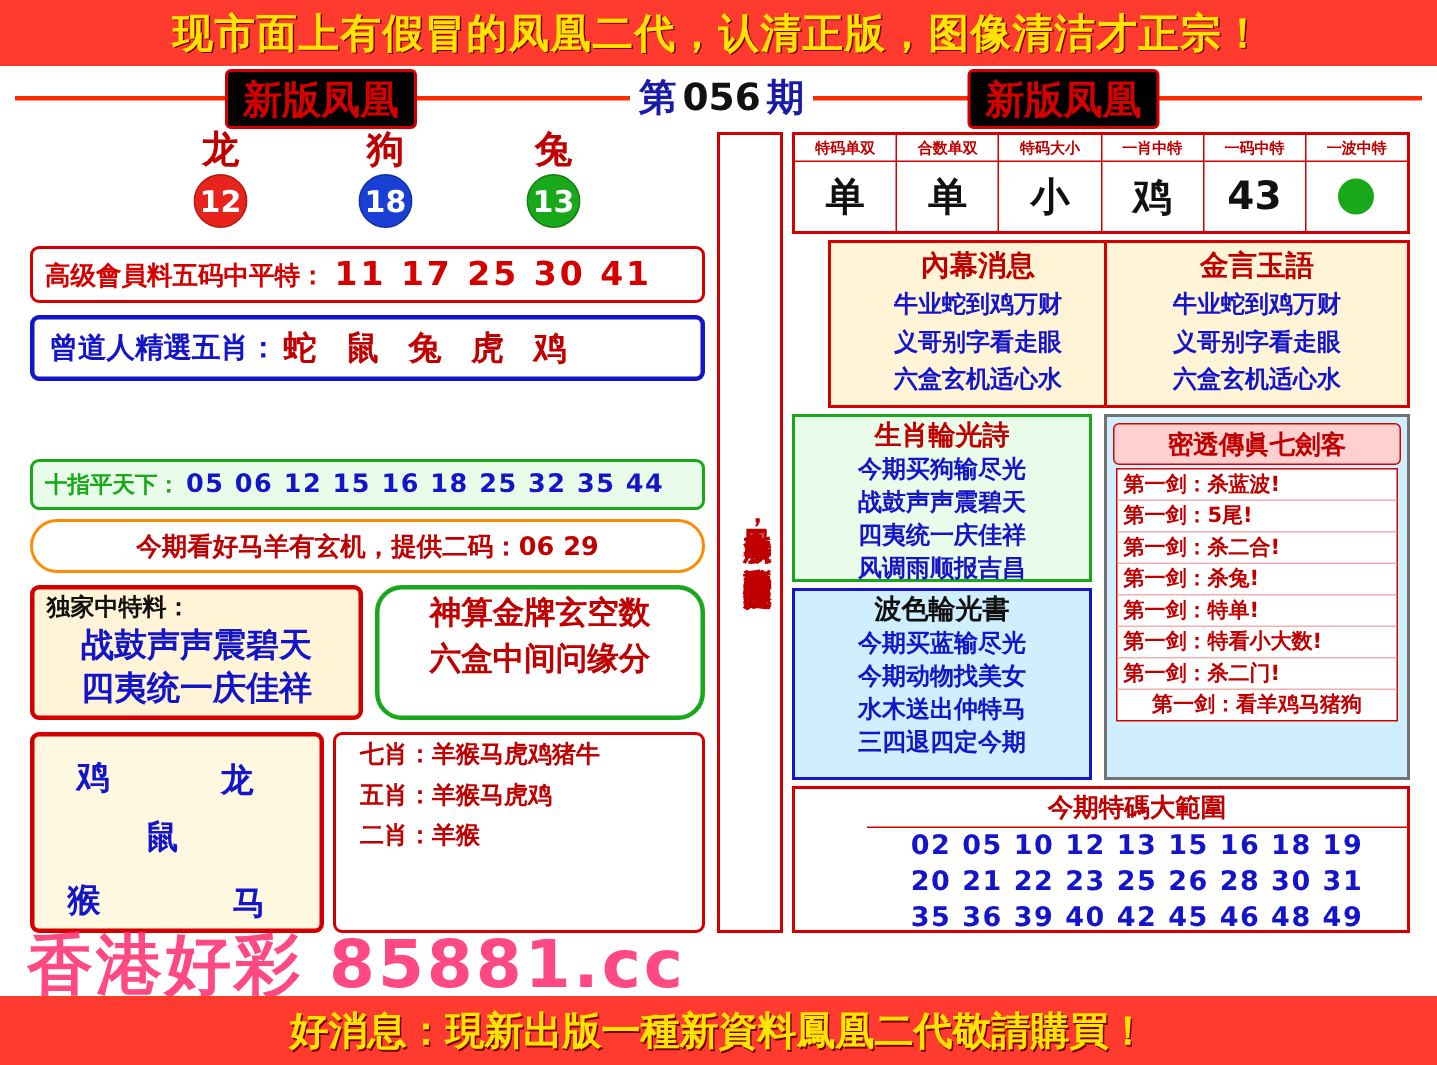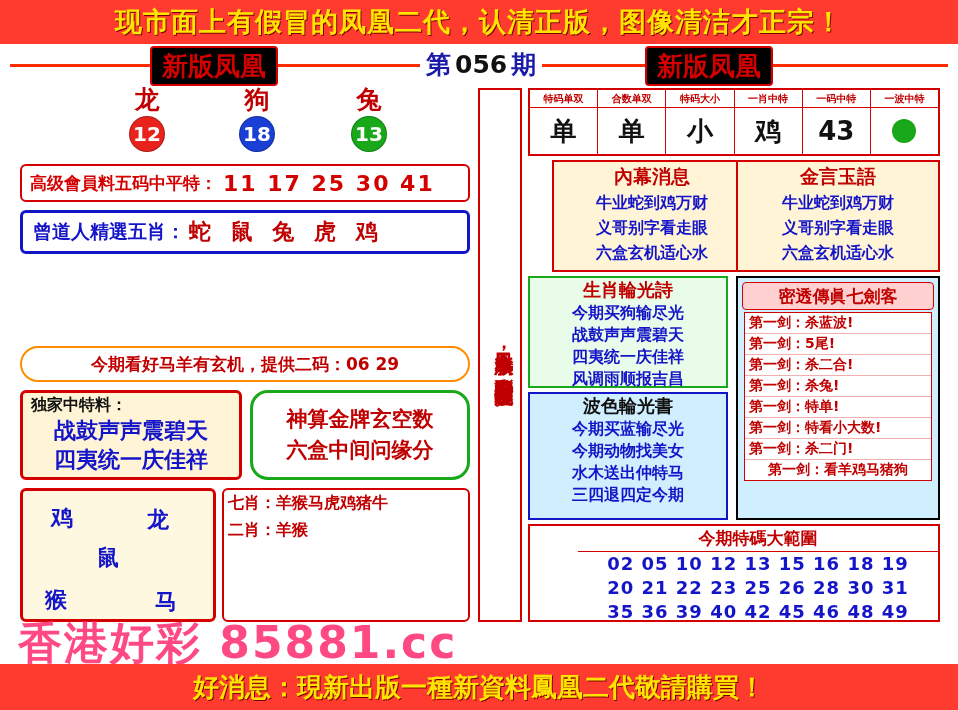--- a/index.html
+++ b/index.html
@@ -104,21 +104,21 @@
     left:20px;top:390px;width:222px;height:90px;
     border:3px solid #d40000;border-radius:6px;background:#fff5d6;
     padding:2px 4px;
   }
   .dujia-title{font-size:16px;font-weight:bold;color:#111;text-align:left;padding-left:4px;}
   .dujia-l1,.dujia-l2{font-size:22px;font-weight:bold;color:#1414c8;text-align:center;line-height:29px;}
 
   .shensuan-box{
     left:250px;top:390px;width:220px;height:90px;
     border:3px solid #18a81a;border-radius:18px;background:#fff;
-    display:flex;flex-direction:column;align-items:center;justify-content:center;
+    display:flex;flex-direction:column;align-items:center;
   }
   .shensuan-l1,.shensuan-l2{font-size:21px;font-weight:bold;color:#c00000;line-height:31px;}
 
   .sx-box{
     left:20px;top:488px;width:196px;height:134px;
     border:3px solid #d40000;border-radius:6px;background:#fff8e0;
   }
   .sx-box .c{position:absolute;font-size:22px;font-weight:bold;color:#1414c8;}
 
   .xiao-box{
@@ -126,21 +126,21 @@
     border:2px solid #d40000;border-radius:6px;background:#fff;
     overflow:hidden;
   }
   .xiao-head{
     background:#111;color:#fff;font-size:13px;font-weight:bold;
     padding:2px 4px;white-space:nowrap;display:flex;align-items:center;gap:2px;
   }
   .xiao-head .hl{color:#fff;}
   .xiao-head .hy{color:#ffe400;}
   .xiao-head .hr{color:#ff5a5a;}
-  .xiao-row{font-size:16px;font-weight:bold;color:#c00000;padding:3px 4px;white-space:nowrap;}
+  .xiao-row{font-size:16px;font-weight:bold;color:#c00000;padding:3px 16px;white-space:nowrap;}
 
   
   .vert-box{
     left:478px;top:88px;width:44px;height:534px;
     border:2px solid #d40000;background:#fff;
   }
   .vert-text{
     width:30px;margin:4px auto 0;
     font-size:19px;font-weight:bold;color:#c00000;
     line-height:21px;text-align:center;
@@ -193,21 +193,21 @@
 
   .bose{
     left:528px;top:392px;width:200px;height:128px;
     border:2px solid #1414c8;background:#cfefff;text-align:center;
   }
   .bose-title{font-size:18px;font-weight:bold;color:#111;}
   .bose-line{font-size:16px;font-weight:bold;color:#1414c8;line-height:22px;}
 
   .mitou{
     left:736px;top:276px;width:204px;height:244px;
-    border:2px solid #000000;background:#cfefff;
+    border:2px solid #737373;background:#cfefff;
   }
   .mitou-title{
     margin:4px auto 2px;width:190px;height:26px;
     background:#ffd0d0;border:1px solid #d40000;border-radius:4px;
     display:flex;align-items:center;justify-content:center;
     font-size:17px;font-weight:bold;color:#c00000;
   }
   .mitou-list{background:#fff;margin:0 6px;border:1px solid #d40000;}
   .mitou-row{
     font-size:14px;font-weight:bold;color:#c00000;
@@ -279,20 +279,24 @@
     <span class="vip-label">高级會員料五码中平特：</span>
     <span class="vip-nums">11 17 25 30 41</span>
   </div>
 
   <div class="box zeng-box">
     <span class="zeng-label">曾道人精選五肖：</span>
     <span class="zeng-vals">蛇 鼠 兔 虎 鸡</span>
   </div>
 
 
+  <div class="box sz-box">
+    <span class="sz-label">十指平天下：</span>
+    <span class="sz-nums">05 06 12 15 16 18 25 32 35 44</span>
+  </div>
 
   <div class="box ma-box">
     <span class="ma-text">今期看好马羊有玄机，提供二码：06 29</span>
   </div>
 
   <div class="box dujia-box">
     <div class="dujia-title">独家中特料：</div>
     <div class="dujia-l1">战鼓声声震碧天</div>
     <div class="dujia-l2">四夷统一庆佳祥</div>
   </div>
@@ -305,20 +309,21 @@
   <div class="box sx-box">
     <span class="c" style="left:28px;top:12px;">鸡</span>
     <span class="c" style="left:124px;top:14px;">龙</span>
     <span class="c" style="left:74px;top:52px;">鼠</span>
     <span class="c" style="left:22px;top:94px;">猴</span>
     <span class="c" style="left:132px;top:96px;">马</span>
   </div>
 
   <div class="box xiao-box">
     <div class="xiao-row">七肖：羊猴马虎鸡猪牛</div>
+    <div class="xiao-row">五肖：羊猴马虎鸡</div>
     <div class="xiao-row">二肖：羊猴</div>
   </div>
 
   <div class="box vert-box">
     <div class="vert-text">鳳凰全新改版，請彩民長期跟踪定有收獲</div>
   </div>
 
   <div class="box rt-box">
     <div class="rt-head">
       <div>特码单双</div>

